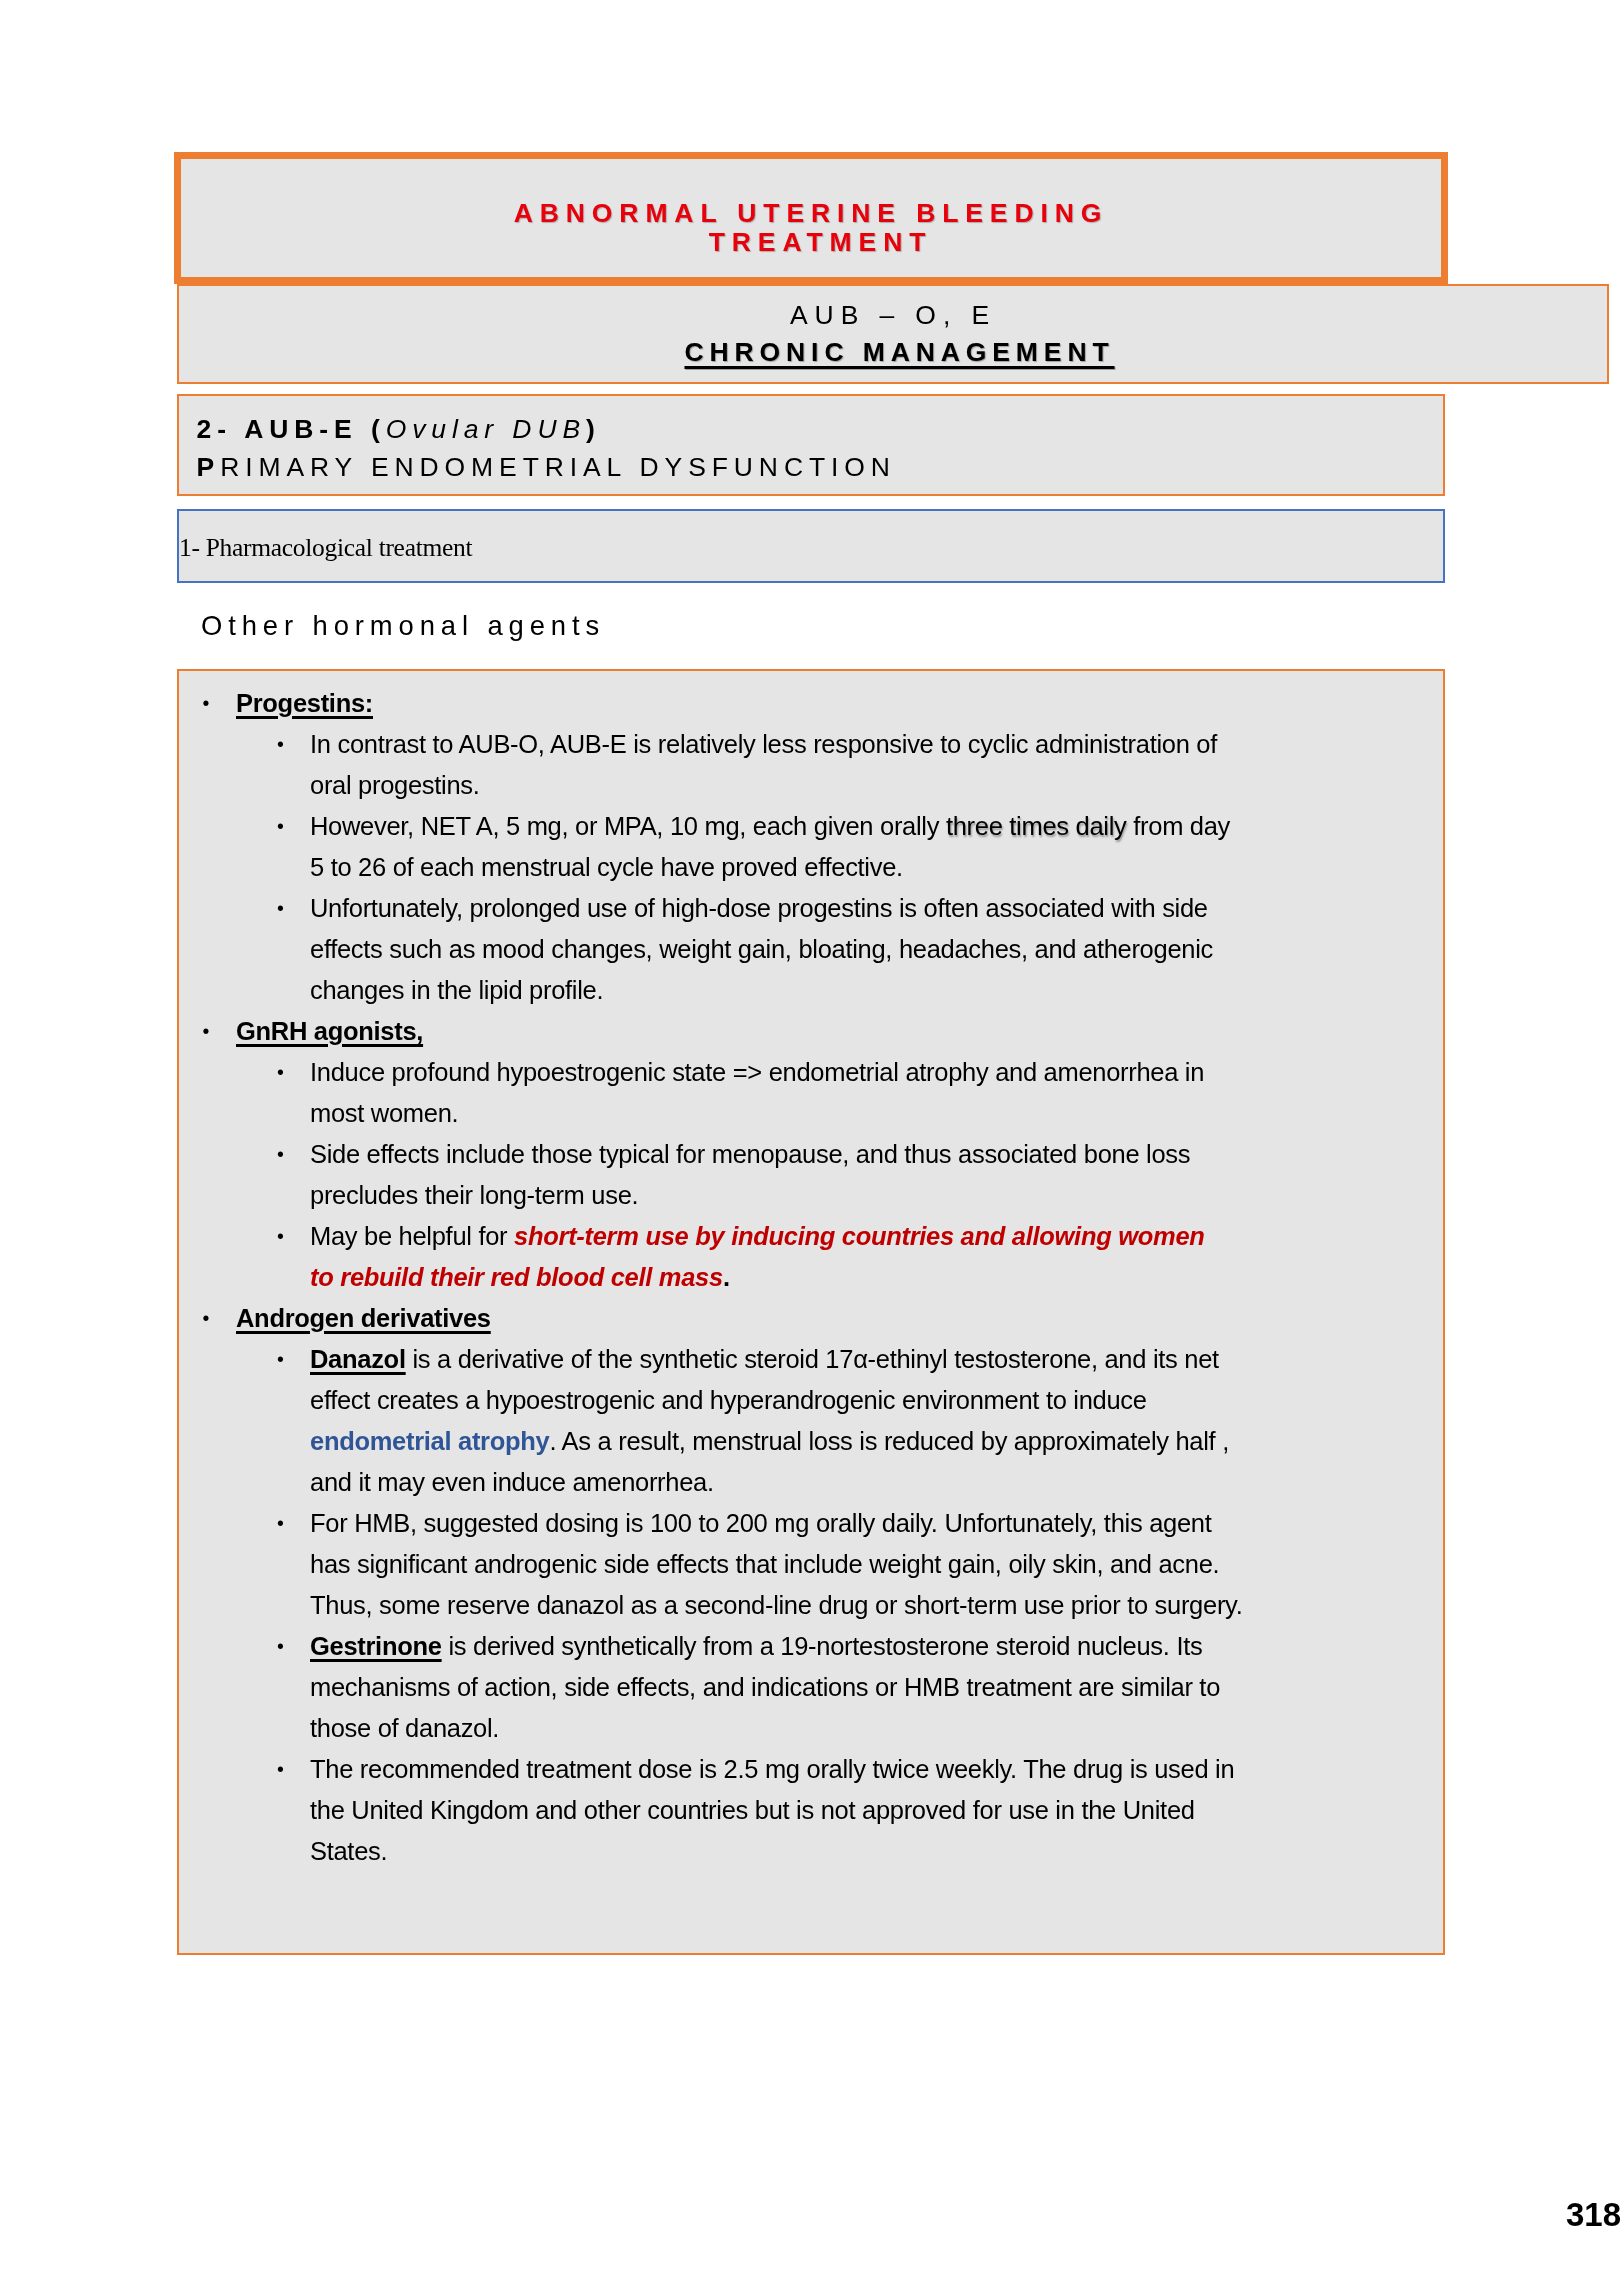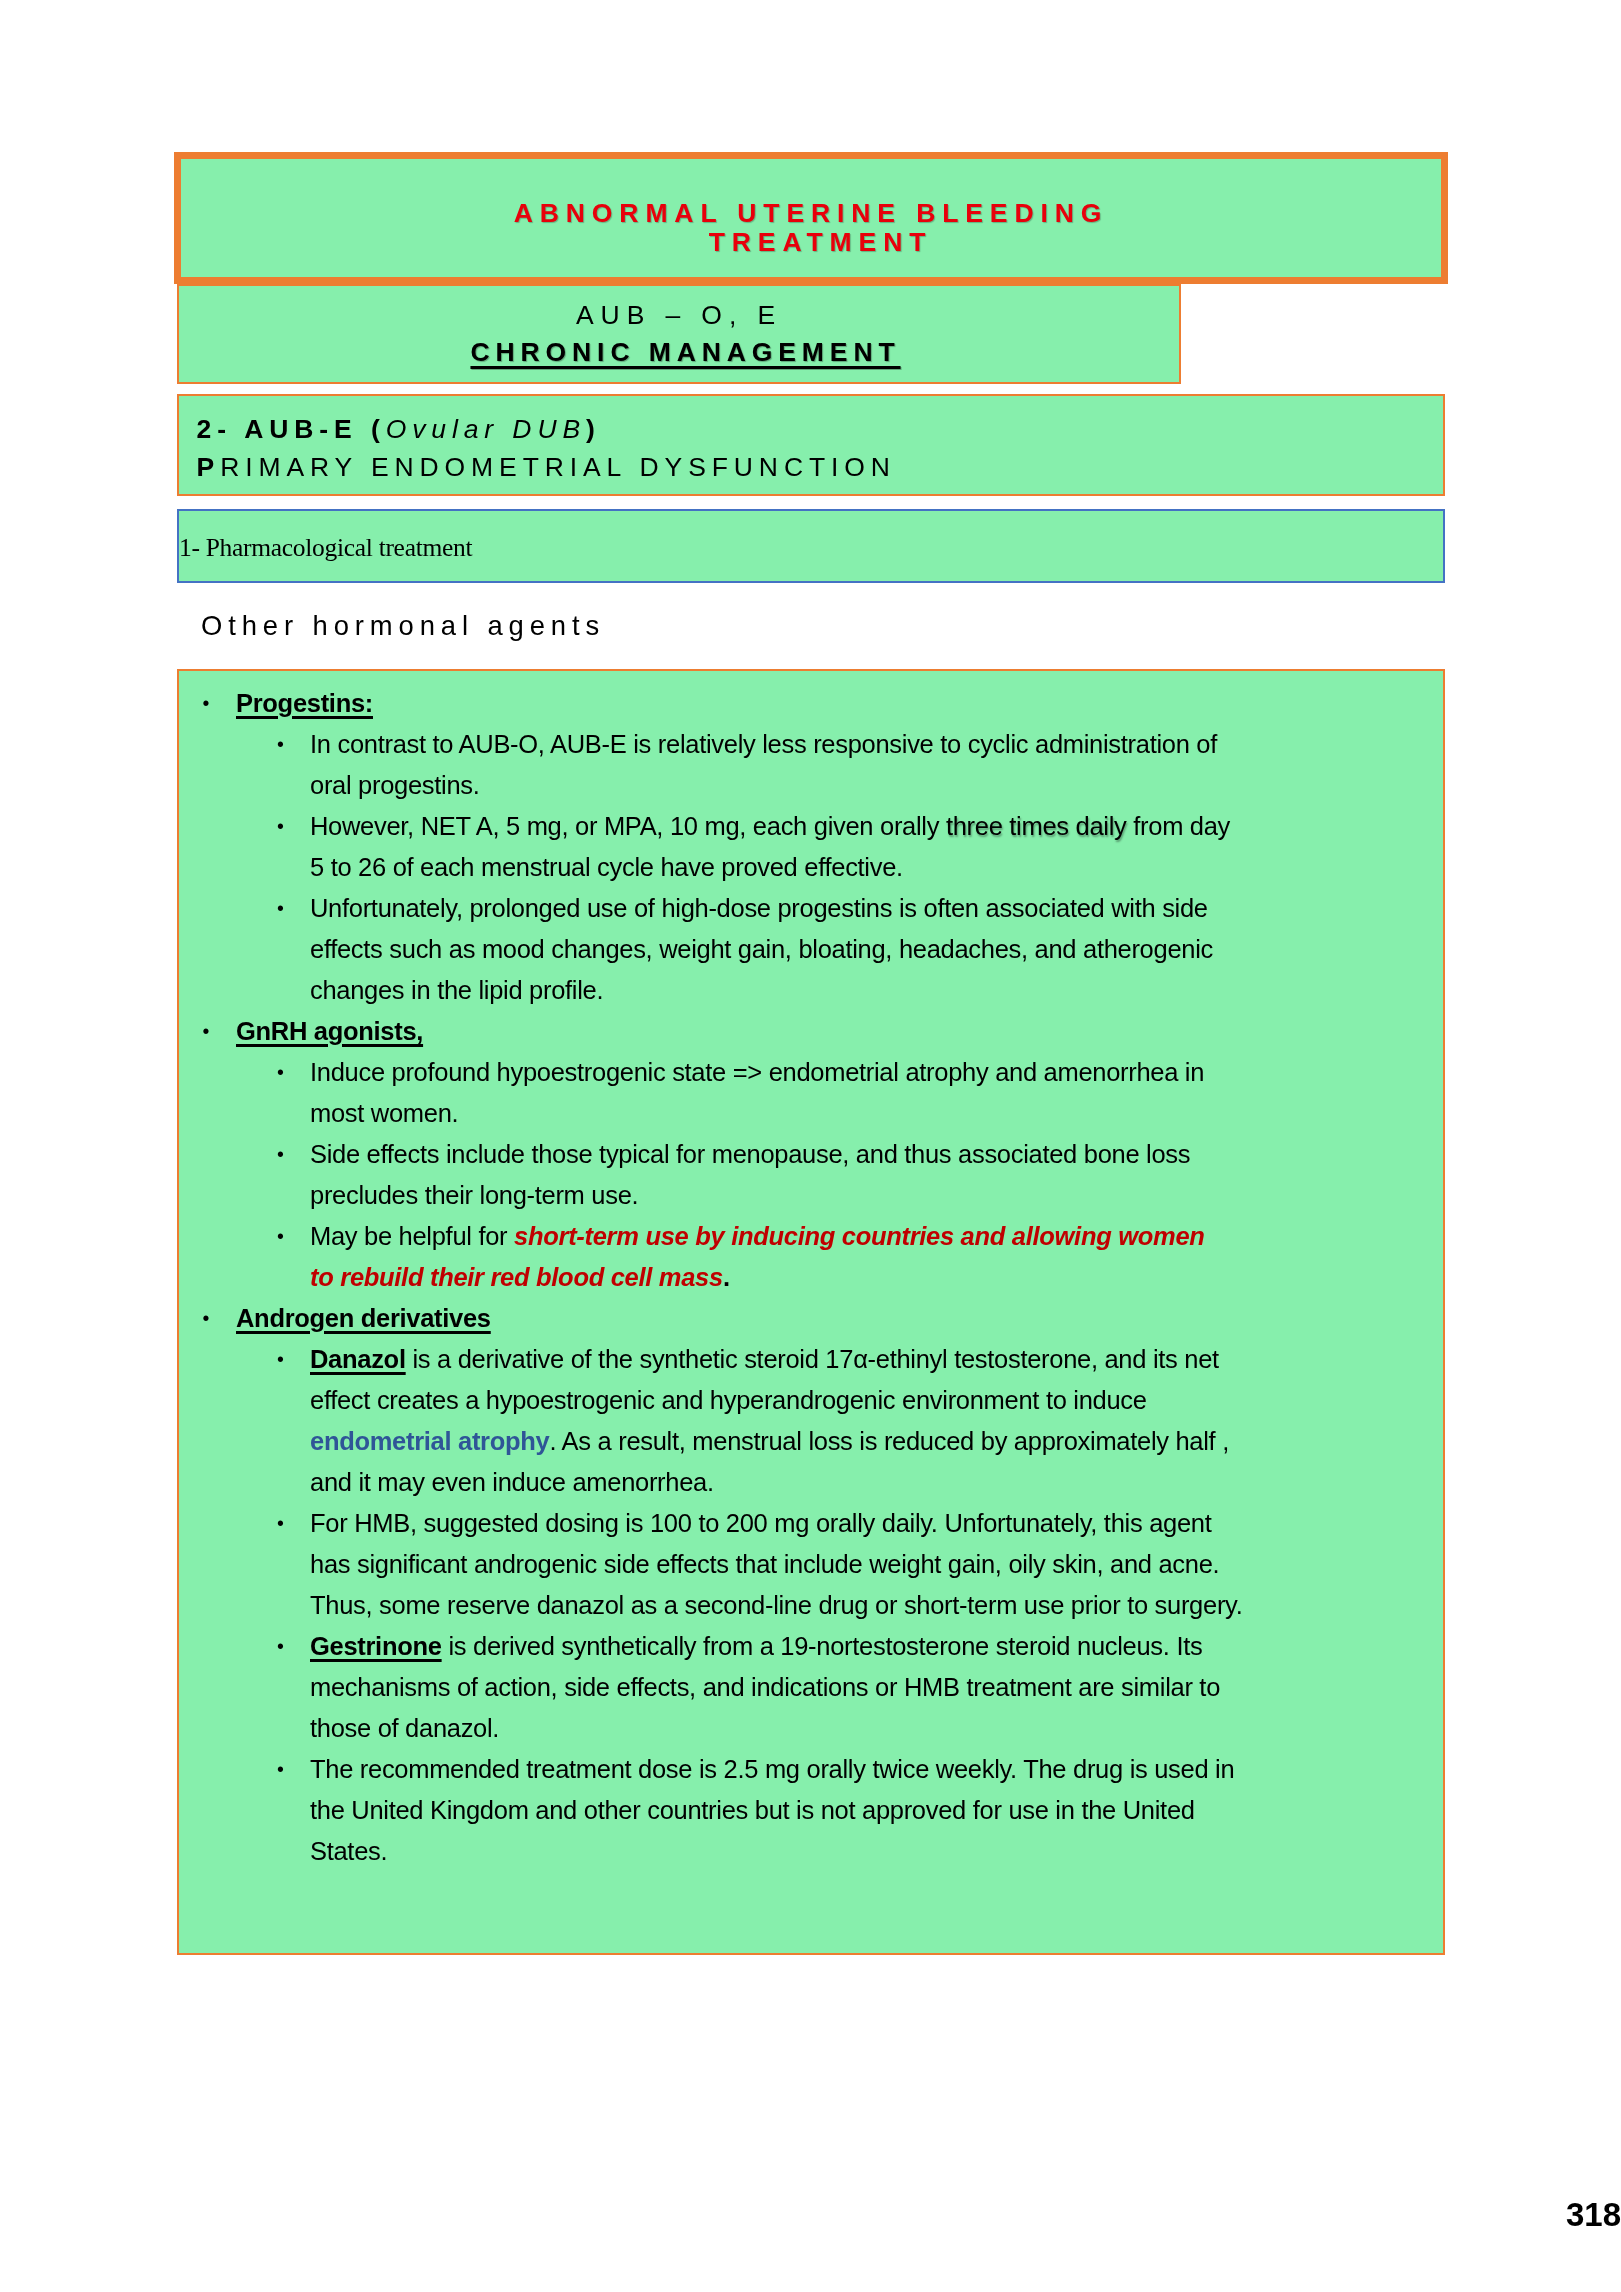--- a/index.html
+++ b/index.html
@@ -1,26 +1,26 @@
 <!DOCTYPE html>
 <html><head>
 <meta charset="utf-8">
 <style>
   html, body { margin:0; padding:0; background:#ffffff; }
   body { width:1621px; height:2293px; position:relative; overflow:hidden;
          font-family:"Liberation Sans", sans-serif; color:#000; }
-  .box { position:absolute; box-sizing:border-box; background:#86efac; }
+  .box { position:absolute; box-sizing:border-box; background:#e5e5e5; }
   .orange { border:2.9px solid #ed7d31; }
   .blue { border:2.9px solid #4472c4; }
   #title-box { left:174px; top:152px; width:1274px; height:132px; border:7.8px solid #ed7d31; }
   #title-box .t { position:absolute; left:0; right:0; text-align:center; color:#e8000b;
       font-weight:bold; font-size:26.5px; letter-spacing:6.9px; text-shadow:1px 1px 1px rgba(0,0,0,0.25); }
   #title-box .t1 { top:39px; }
   #title-box .t2 { top:68px;padding-left:19px; }
-  #sub-box { left:177px; top:284px; width:1004px; height:100px; }
+  #sub-box { left:177px; top:284px; width:1432px; height:100px; }
   #sub-box .s1 { position:absolute; left:0; right:0; top:13.7px; text-align:center; font-size:26.5px; letter-spacing:6.9px; }
   #sub-box .s2 { position:absolute; left:0; right:0; top:51px; text-align:center; font-size:26.5px; letter-spacing:5.9px;
       font-weight:bold; text-shadow:1px 1px 1px rgba(0,0,0,0.3); }
   #sub-box .s2 span { text-decoration:underline; text-decoration-thickness:2.9px; text-underline-offset:4.9px;margin-left:13px; }
   #section-box { left:177px; top:394px; width:1268px; height:102px; }
   #section-box .l1 { position:absolute; left:17.6px; top:17.6px; font-size:26.5px; letter-spacing:5.9px; font-weight:bold; }
   #section-box .l1 i { font-weight:normal; font-style:italic; }
   #section-box .l2 { position:absolute; left:17.6px; top:56px; font-size:26.5px; letter-spacing:5.9px; }
   #section-box .l2 b { font-weight:bold; }
   #pharm-box { left:177px; top:509px; width:1268px; height:74px; }

